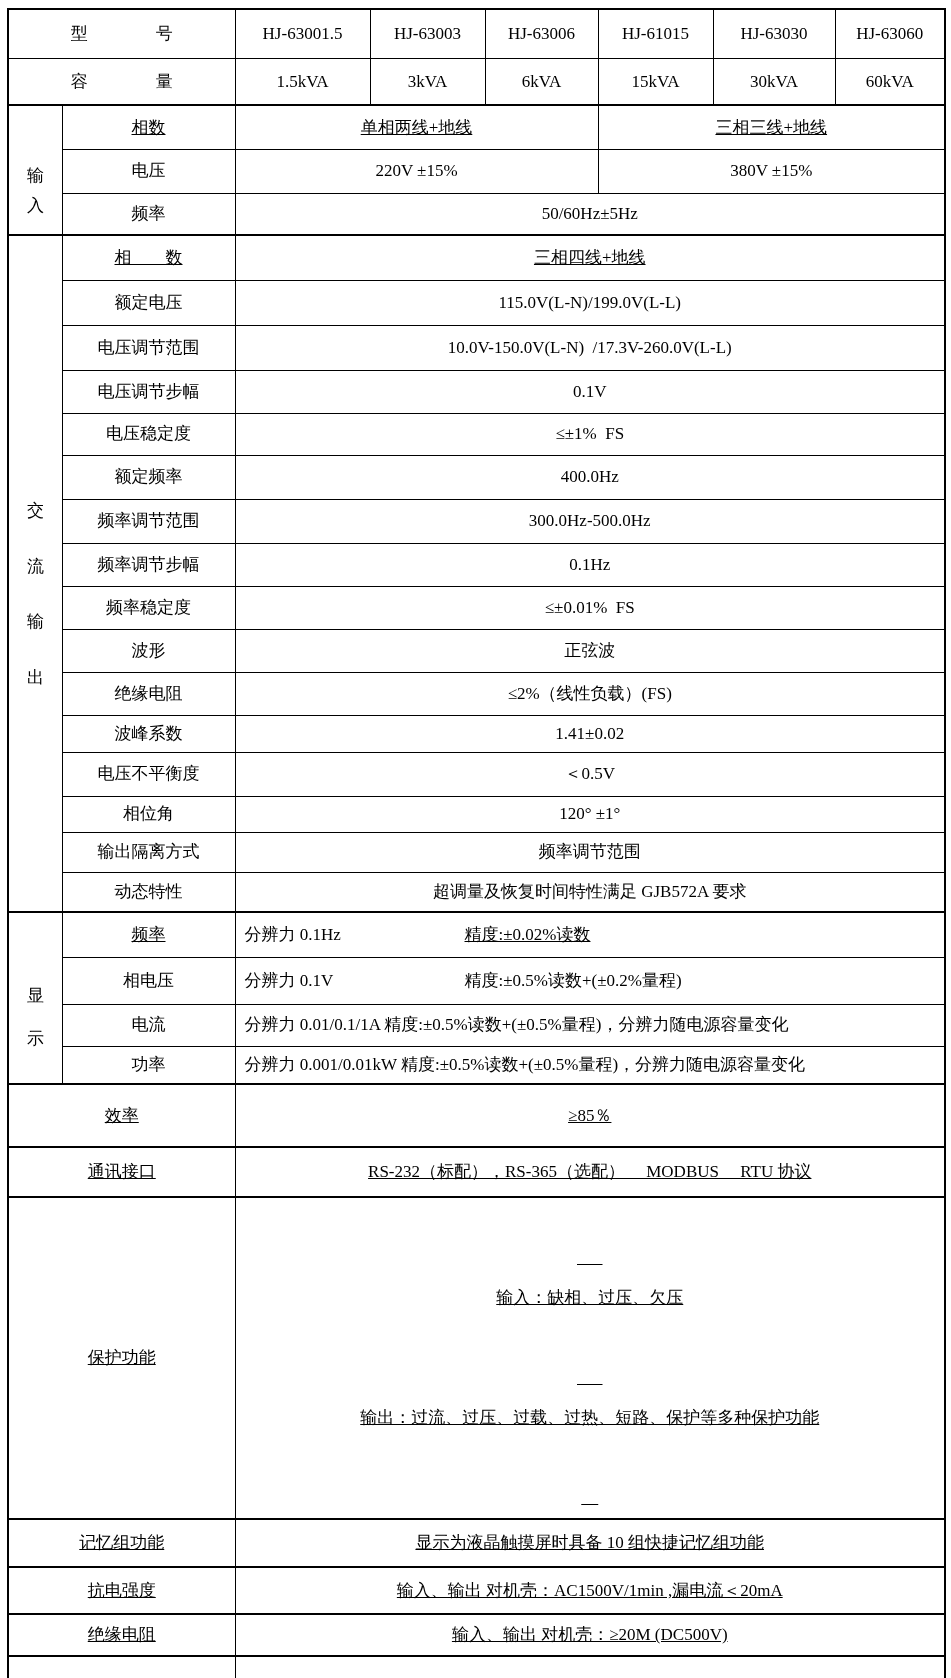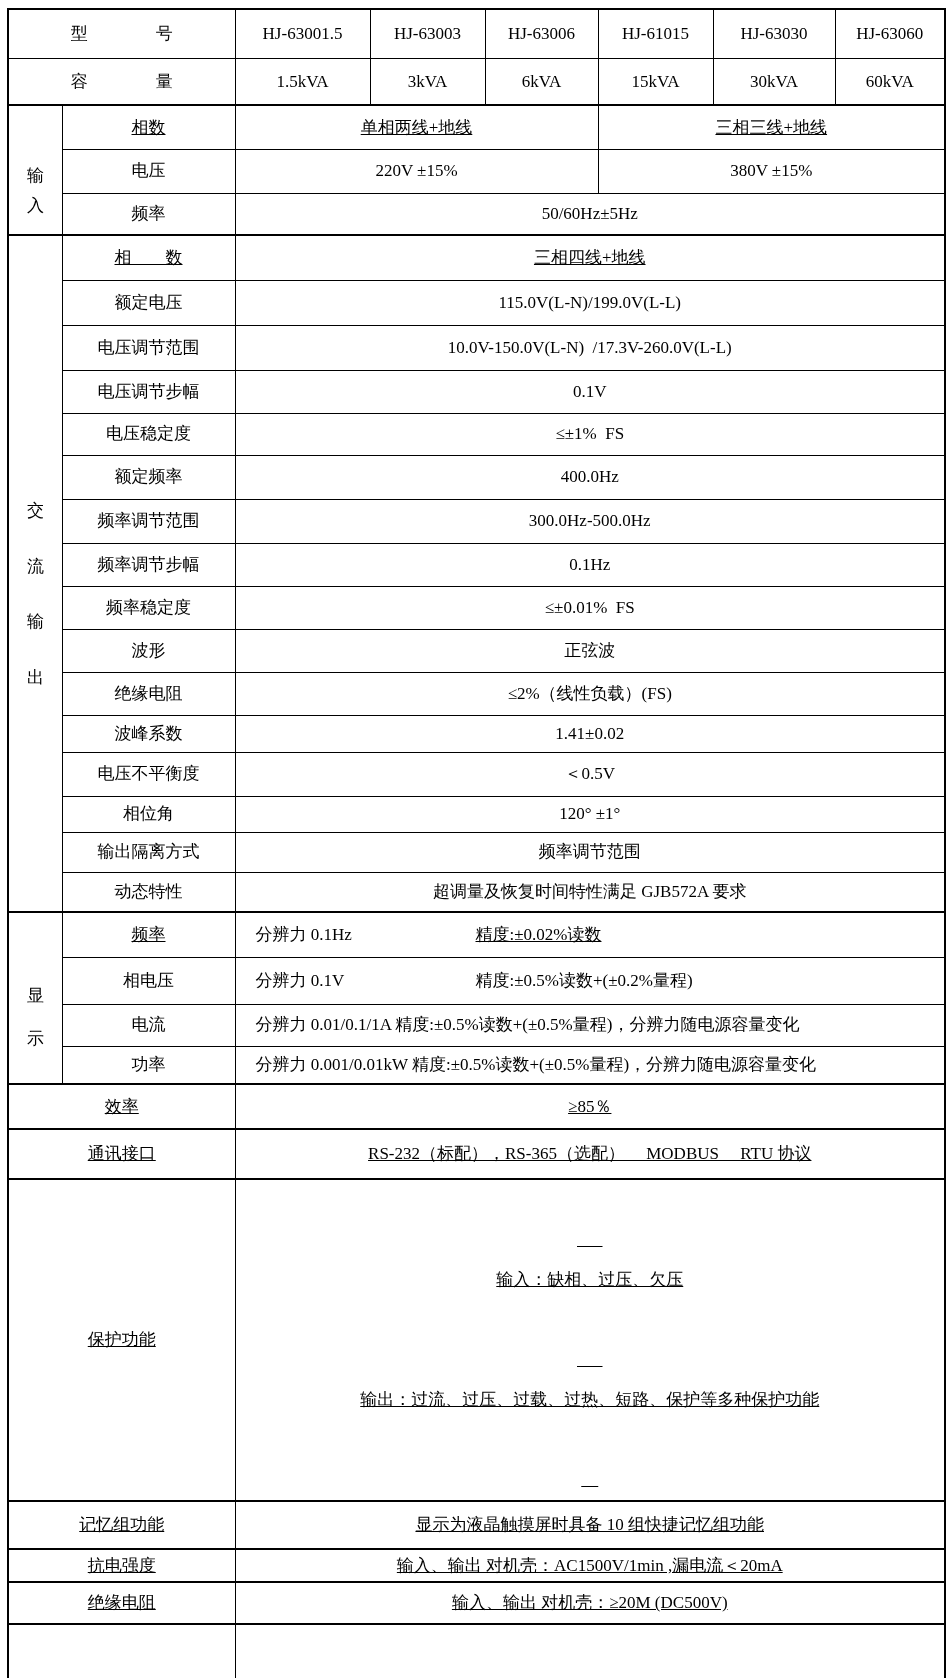--- a/index.html
+++ b/index.html
@@ -15,21 +15,21 @@
   td{
     border:1px solid #000;
     text-align:center;
     vertical-align:middle;
     padding:0;
     white-space:pre-wrap;
     overflow:hidden;
     line-height:1.25;
   }
   tr.tt td{border-top-width:2px;text-decoration:underline;}
-  td.left{text-align:left;padding-left:20px;}
+  td.left{text-align:left;padding-left:9px;}
   td.vcell{padding:0;}
   .vtext{
     writing-mode:vertical-lr;
     text-orientation:upright;
     display:inline-block;
     position:relative;
   }
   .v-in .vtext{letter-spacing:1.7em;top:0.85em;}
   .v-ac .vtext{letter-spacing:3.3em;top:1.65em;}
   .v-disp .vtext{letter-spacing:2.5em;top:1.25em;}
@@ -165,40 +165,40 @@
   </tr>
   <tr style="height:42px">
     <td>电流</td>
     <td colspan="6" class="left">分辨力 0.01/0.1/1A 精度:±0.5%读数+(±0.5%量程)，分辨力随电源容量变化</td>
   </tr>
   <tr style="height:38px">
     <td>功率</td>
     <td colspan="6" class="left">分辨力 0.001/0.01kW 精度:±0.5%读数+(±0.5%量程)，分辨力随电源容量变化</td>
   </tr>
 
-  <tr class="tt" style="height:45px">
+  <tr class="tt" style="height:63px">
     <td colspan="2">效率</td>
     <td colspan="6">≥85％</td>
   </tr>
   <tr class="tt" style="height:50px">
     <td colspan="2">通讯接口</td>
     <td colspan="6">RS-232（标配），RS-365（选配）　 MODBUS　 RTU 协议</td>
   </tr>
   <tr class="tt" style="height:84px">
     <td colspan="2">保护功能</td>
     <td colspan="6" class="twoline">
       <div>输入：缺相、过压、欠压</div>
       <div>输出：过流、过压、过载、过热、短路、保护等多种保护功能</div>
     </td>
   </tr>
   <tr class="tt" style="height:48px">
     <td colspan="2">记忆组功能</td>
     <td colspan="6">显示为液晶触摸屏时具备 10 组快捷记忆组功能</td>
   </tr>
-  <tr class="tt" style="height:33px">
+  <tr class="tt" style="height:47px">
     <td colspan="2">抗电强度</td>
     <td colspan="6">输入、输出 对机壳：AC1500V/1min ,漏电流＜20mA</td>
   </tr>
   <tr class="tt" style="height:42px">
     <td colspan="2">绝缘电阻</td>
     <td colspan="6">输入、输出 对机壳：≥20M (DC500V)</td>
   </tr>
   <tr class="tt" style="height:85px">
     <td colspan="2">使用环境</td>
     <td colspan="6" class="twoline">

